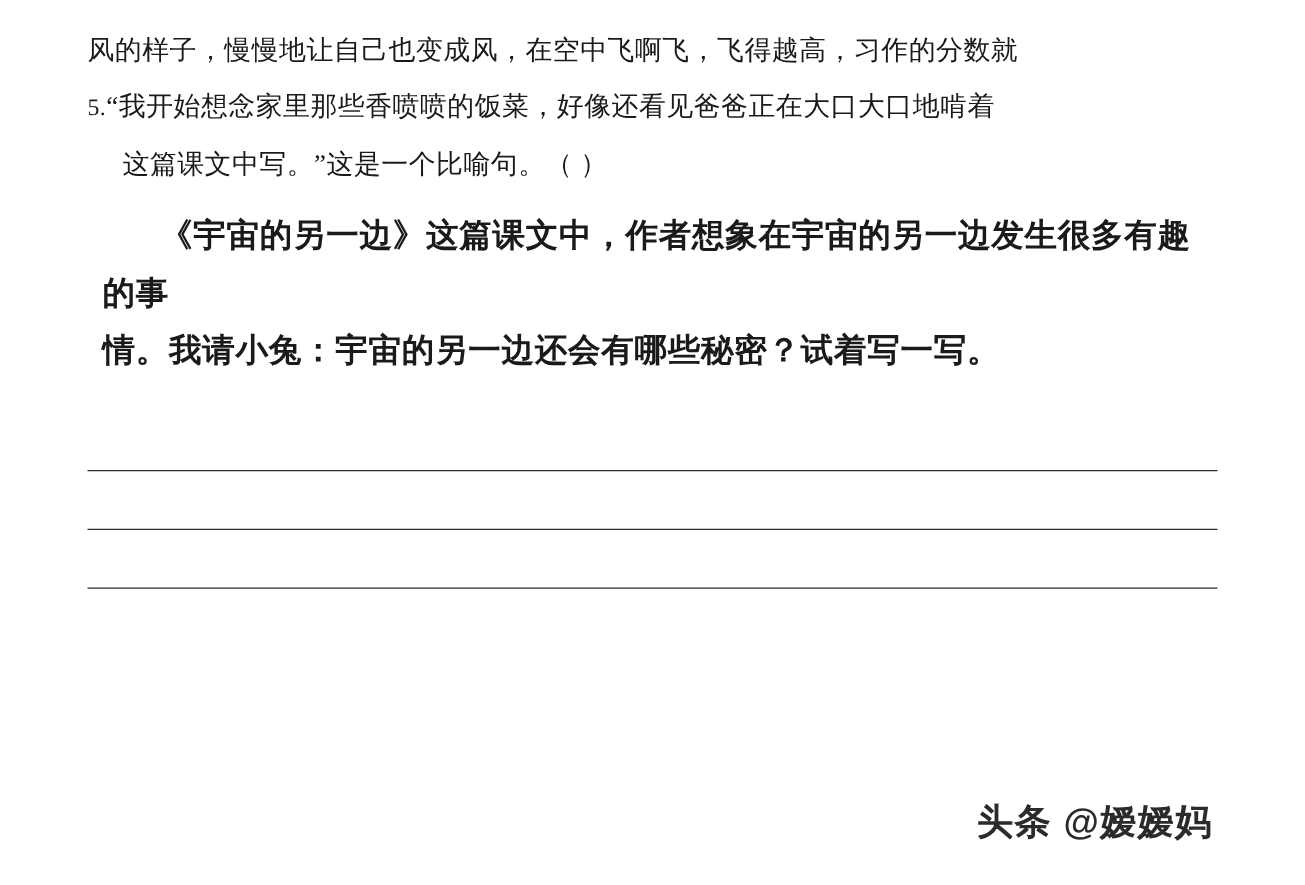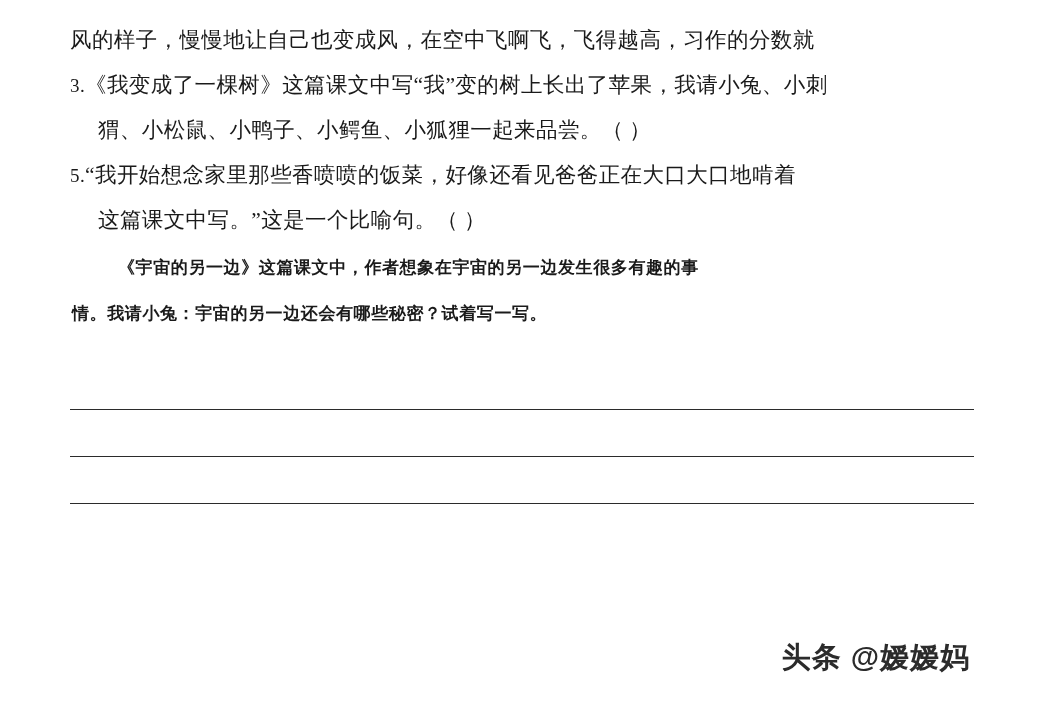--- a/index.html
+++ b/index.html
@@ -51,26 +51,26 @@
   }
   .section-title {
     font-size: 22px;
     font-weight: bold;
     line-height: 46px;
     letter-spacing: 1px;
     margin: 4px 0 0 0;
     font-family: "Liberation Sans", "DejaVu Sans", sans-serif;
   }
   .writing-para {
-    font-size: 17px;
+    font-size: 26px;
     line-height: 46px;
     font-weight: bold;
     letter-spacing: 0.6px;
     font-family: Liberation Serif, serif;
-    margin: 2px;
+    margin: 12px;
   }
   .writing-para .indent {
     padding-left: 46px;
     display: inline;
   }
   .rules {
     margin-top: 26px;
   }
   .rule {
     height: 46px;
@@ -90,24 +90,20 @@
 </style>
 </head>
 <body>
 
 <div class="page">
 
   <p class="para cont">
     <span class="hang" style="padding-left:0">风的样子，慢慢地让自己也变成风，在空中飞啊飞，飞得越高，习作的分数就</span>
   </p>
 
-  <div class="para item">
-    <span class="num">3.</span><span>《我变成了一棵树》这篇课文中写“我”变的树上长出了苹果，我请小兔、小刺</span>
-    <span class="hang">猬、小松鼠、小鸭子、小鳄鱼、小狐狸一起来品尝。（        ）</span>
-  </div>
 
 
   <div class="para item">
     <span class="num">5.</span><span>“我开始想念家里那些香喷喷的饭菜，好像还看见爸爸正在大口大口地啃着</span>
     <span class="hang">这篇课文中写。”这是一个比喻句。（        ）</span>
   </div>
 
 
   <div class="writing-para">
     <span class="indent">《宇宙的另一边》这篇课文中，作者想象在宇宙的另一边发生很多有趣的事</span>

